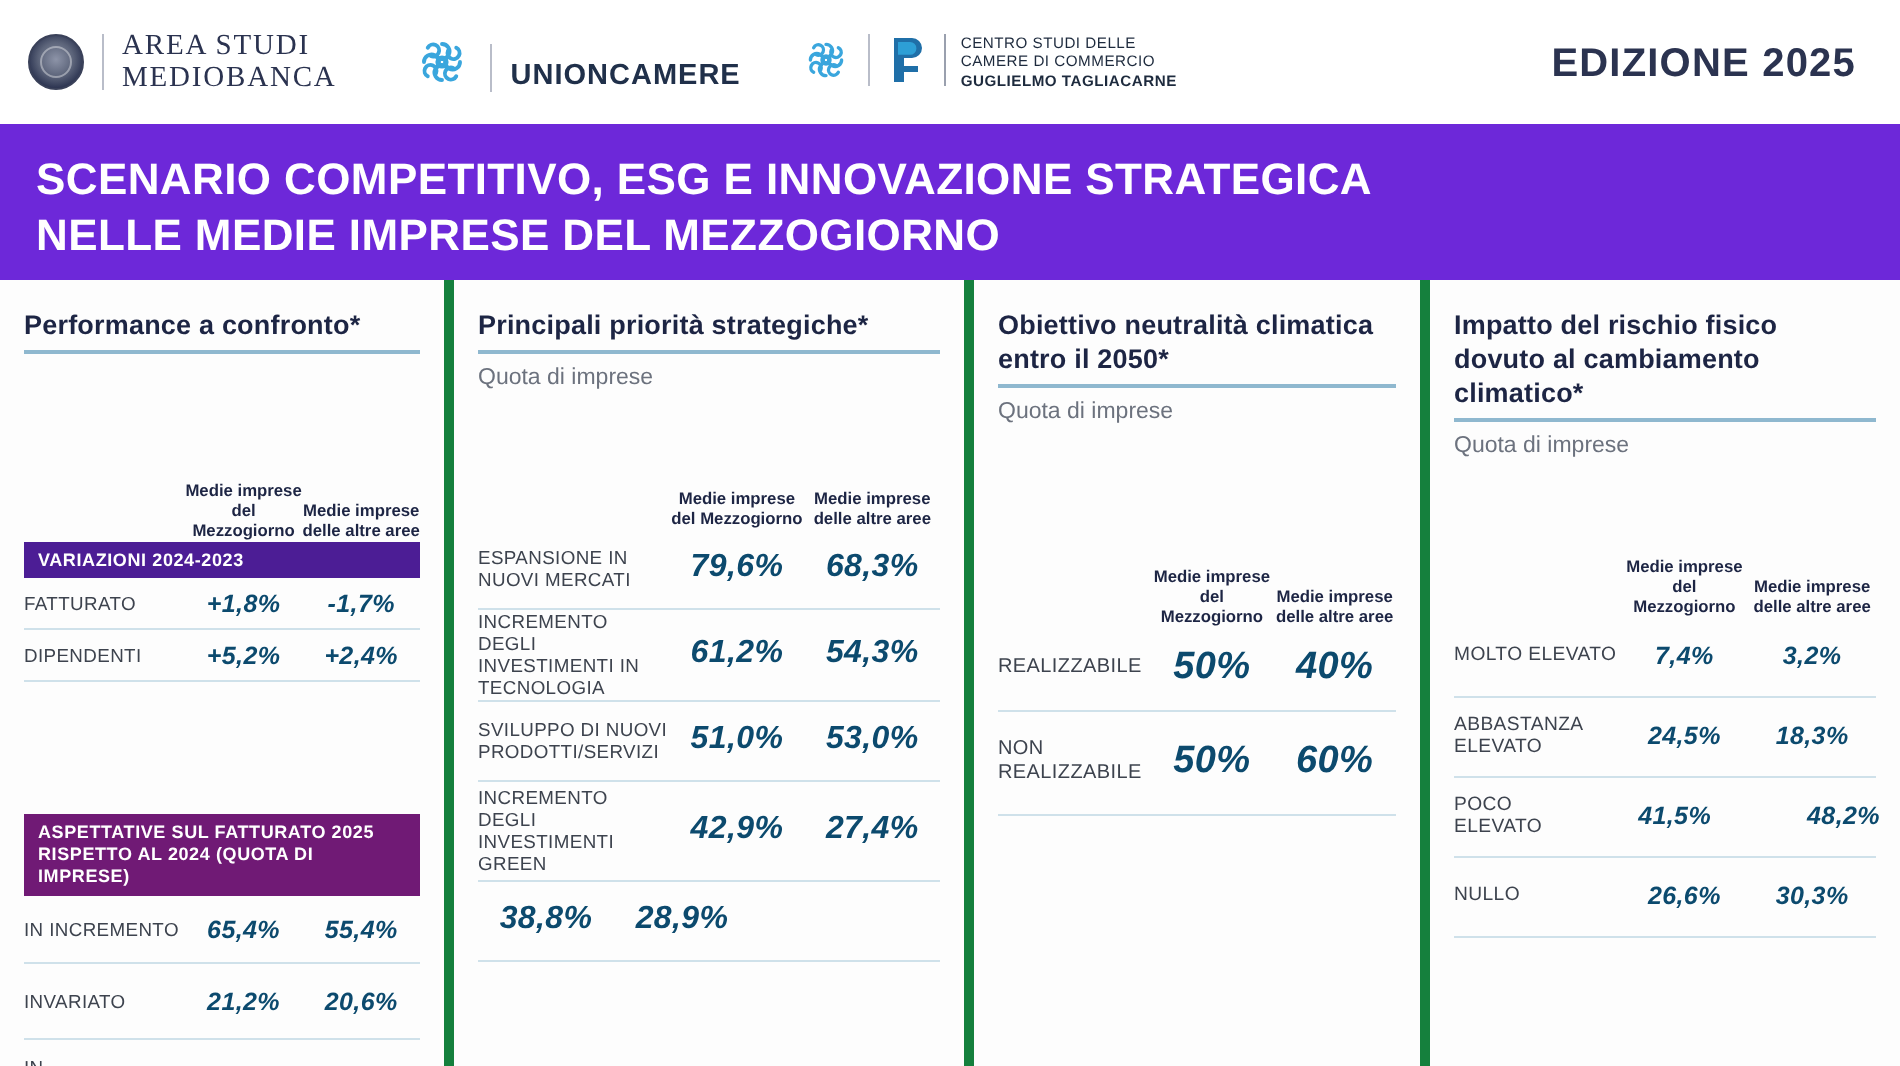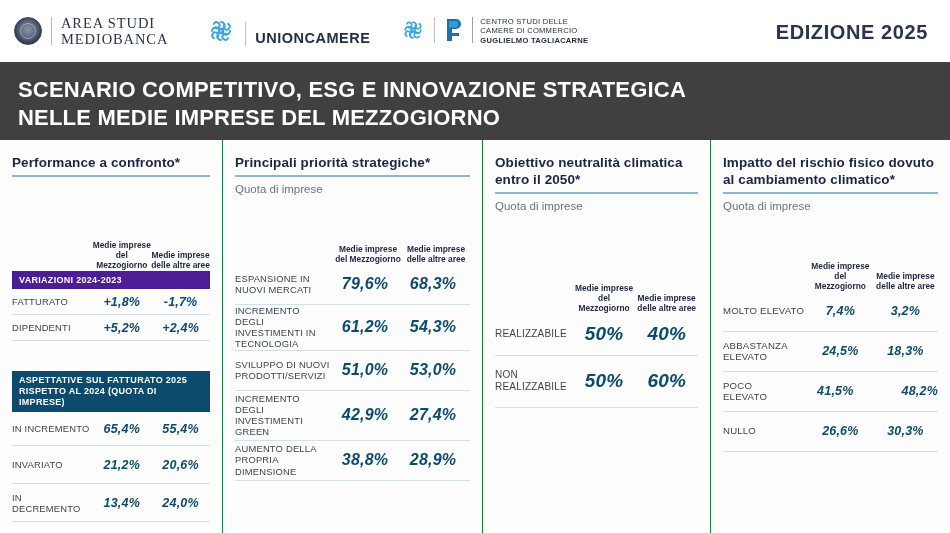--- a/index.html
+++ b/index.html
@@ -56,38 +56,38 @@
   .cs-txt .b{font-weight:700;}
 
   .edizione{
     position:absolute;right:22px;top:21px;
     font-size:20px;font-weight:600;color:#2b3350;letter-spacing:.6px;
   }
 
   
   .band{
     position:absolute;left:0;top:62px;width:950px;height:78px;
-    background:#404040;
+    background:#6d28d9;
   }
   .band h1{
     margin:0;position:absolute;left:18px;top:14px;
     color:#ffffff;font-size:22px;font-weight:700;line-height:1.27;
     letter-spacing:.2px;
   }
 
   
   .panels{
     position:absolute;left:0;top:140px;width:950px;height:393px;
     display:flex;
   }
   .panel{
     position:relative;background:#fdfdfd;height:393px;
     box-sizing:border-box;padding:14px 12px 0 12px;
   }
-  .panel + .panel{border-left:1px solid #15803d;}
+  .panel + .panel{border-left:5px solid #15803d;}
   .p1{width:222px;}
   .p2{width:260px;}
   .p3{width:228px;}
   .p4{width:240px;}
 
   .ptitle{
     color:#1d2544;font-size:13.5px;font-weight:700;line-height:1.26;
     margin:0 0 0 0;letter-spacing:.1px;
   }
   .ptitle-rule{
@@ -104,21 +104,21 @@
     text-align:center;
   }
   .colhead .ch{white-space:normal;}
 
   
   .banner{
     color:#ffffff;font-size:9px;font-weight:700;letter-spacing:.3px;
     padding:4px 7px;line-height:1.22;box-sizing:border-box;
   }
   .banner.light{background:#4c1d95;}
-  .banner.dark{background:#0c4a6e;}
+  .banner.dark{background:#701a75;margin-top:36px;}
 
   
   .row{
     display:flex;align-items:center;
     border-bottom:1px solid #cfe1ea;
     box-sizing:border-box;
   }
   .row .lbl{
     color:#3d434e;font-size:9.4px;line-height:1.2;letter-spacing:.2px;
   }
@@ -292,21 +292,20 @@
         <div class="lbl">SVILUPPO DI NUOVI PRODOTTI/SERVIZI</div>
         <div class="val">51,0%</div>
         <div class="val">53,0%</div>
       </div>
       <div class="row" style="min-height:50px;">
         <div class="lbl">INCREMENTO DEGLI INVESTIMENTI GREEN</div>
         <div class="val">42,9%</div>
         <div class="val">27,4%</div>
       </div>
       <div class="row">
-        <div class="lbl">AUMENTO DELLA PROPRIA DIMENSIONE</div>
         <div class="val">38,8%</div>
         <div class="val">28,9%</div>
       </div>
     </div>
 
     <div class="panel p3">
       <div class="ptitle">Obiettivo neutralità climatica entro il 2050*</div>
       <div class="ptitle-rule"></div>
       <div class="psub">Quota di imprese</div>
 

